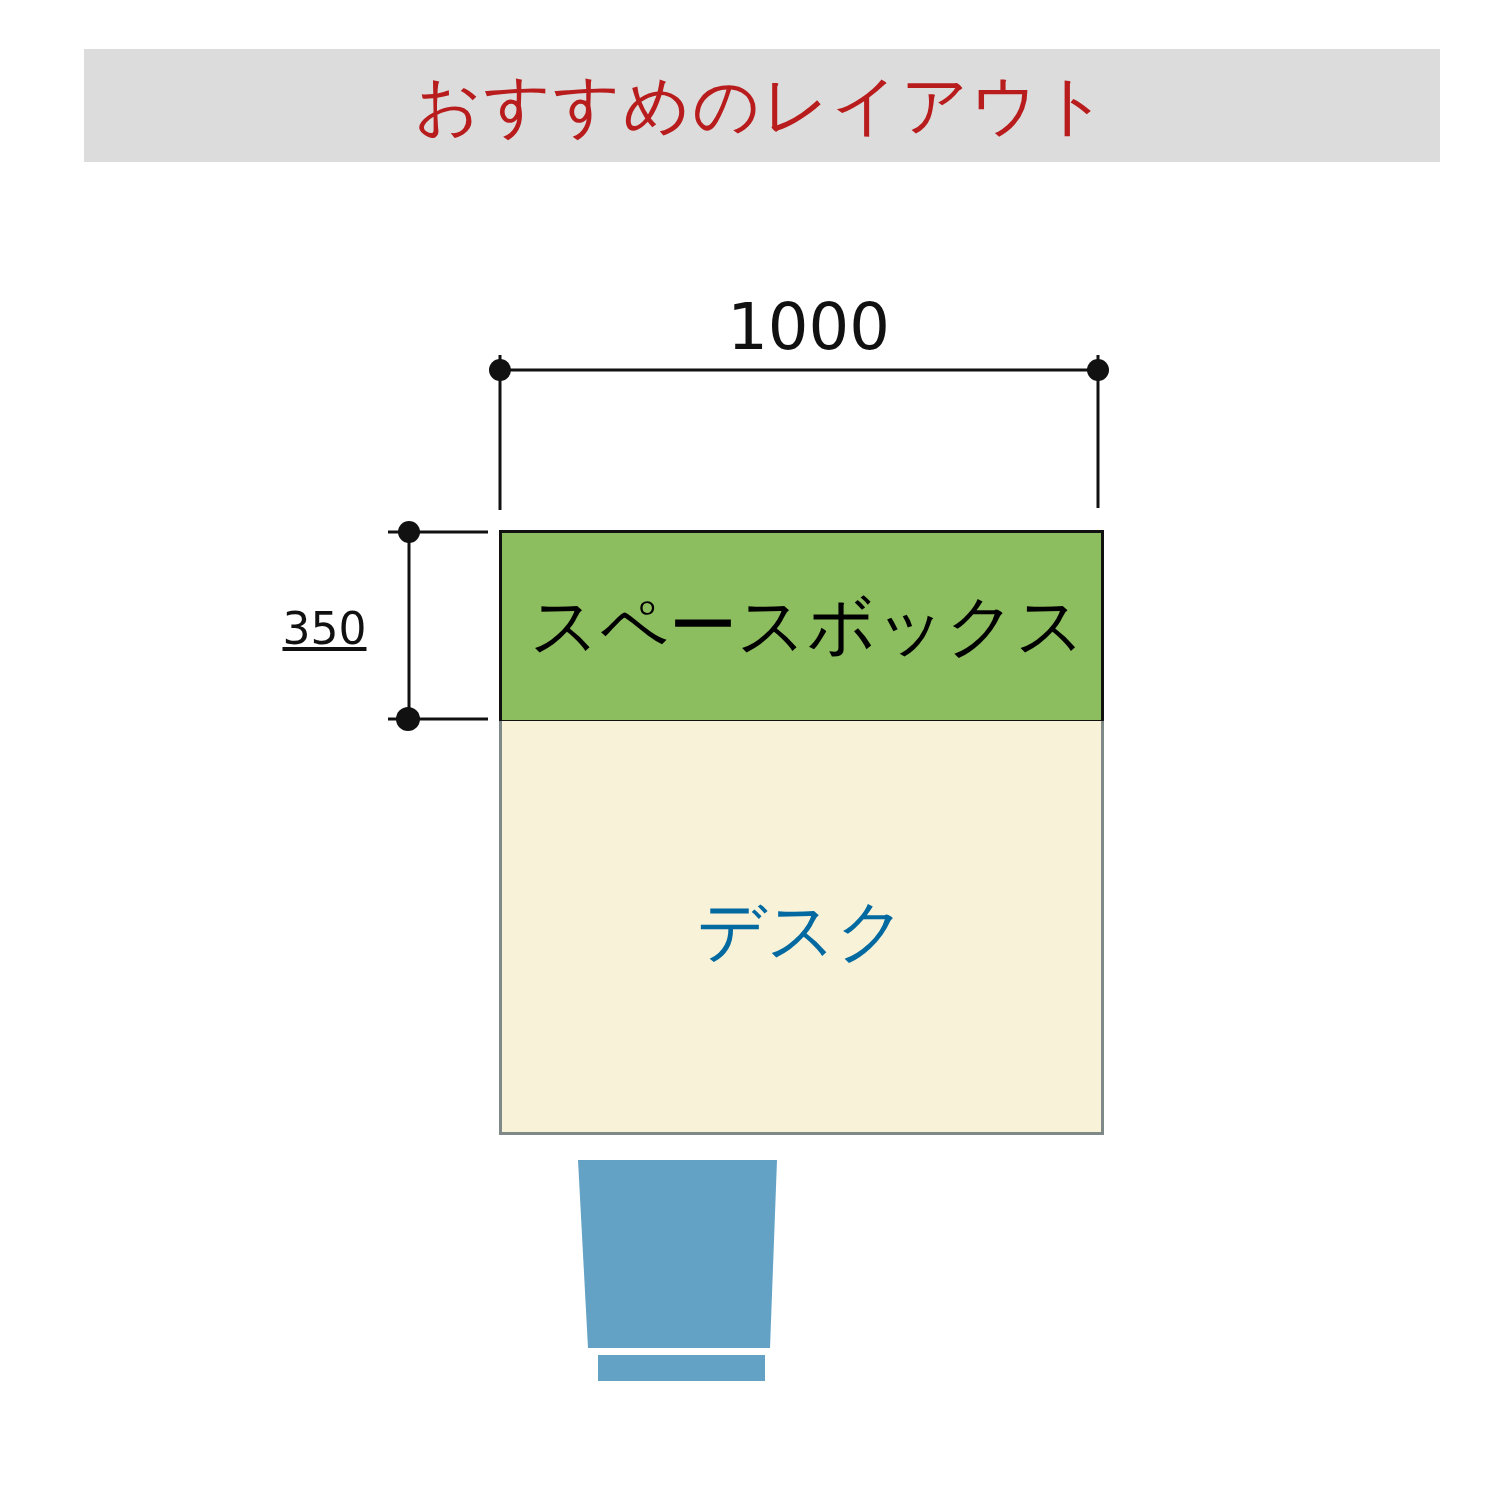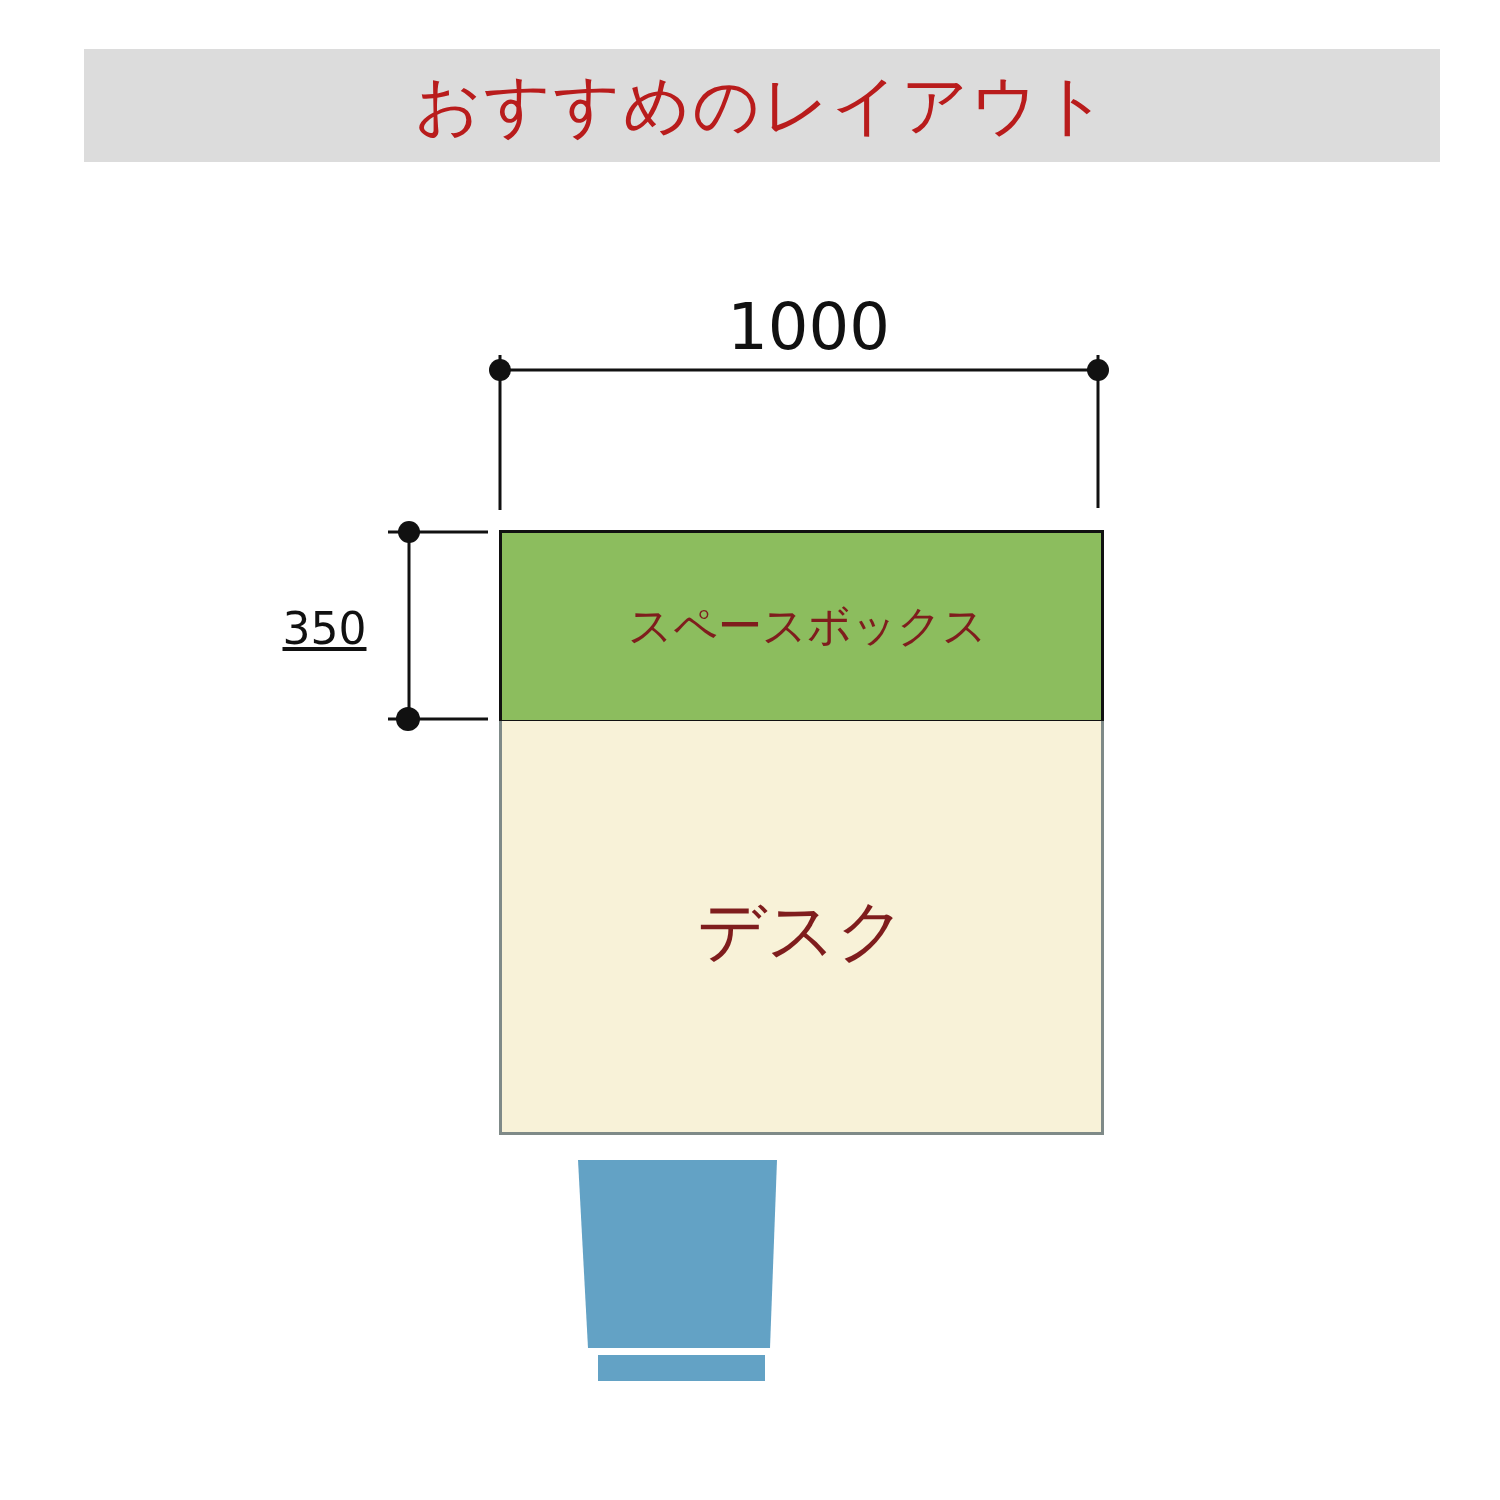--- a/index.html
+++ b/index.html
@@ -4,23 +4,23 @@
 <style>
   html,body{margin:0;padding:0;background:#fff;}
   body{width:1500px;height:1500px;position:relative;overflow:hidden;font-family:"DejaVu Sans",sans-serif;}
   .banner{position:absolute;left:84px;top:49px;width:1356px;height:113px;background:#dcdcdc;display:flex;align-items:center;justify-content:center;}
   .banner span{font-size:66px;color:#b91c1c;letter-spacing:2px;}
   svg.dims{position:absolute;left:0;top:0;}
   .label{position:absolute;color:#111;font-family:"DejaVu Sans",sans-serif;}
   .w-label{left:700px;top:290px;width:190px;text-align:right;font-size:64px;}
   .h-label{left:262px;top:603px;width:125px;text-align:center;font-size:44px;text-decoration:underline;}
   .spacebox{position:absolute;left:499px;top:530px;width:599px;height:187px;background:#8cbd5e;border:3px solid #111;display:flex;align-items:center;justify-content:center;}
-  .spacebox span{font-size:44px;color:#7f1d1d;margin-left:12px;}
+  .spacebox span{font-size:68px;color:#000000;margin-left:12px;}
   .desk{position:absolute;left:499px;top:721px;width:599px;height:411px;background:#f8f2d8;border:3px solid #7f8a88;border-top:none;display:flex;align-items:center;justify-content:center;}
-  .desk span{font-size:68px;color:#7f1d1d;margin-top:10px;}
+  .desk span{font-size:68px;color:#0369a1;margin-top:10px;}
   svg.chair{position:absolute;left:578px;top:1158px;}
 </style>
 </head>
 <body>
 
 <div class="banner">
   <span>おすすめのレイアウト</span>
 </div>
 
 <svg class="dims" width="1500" height="1500">

